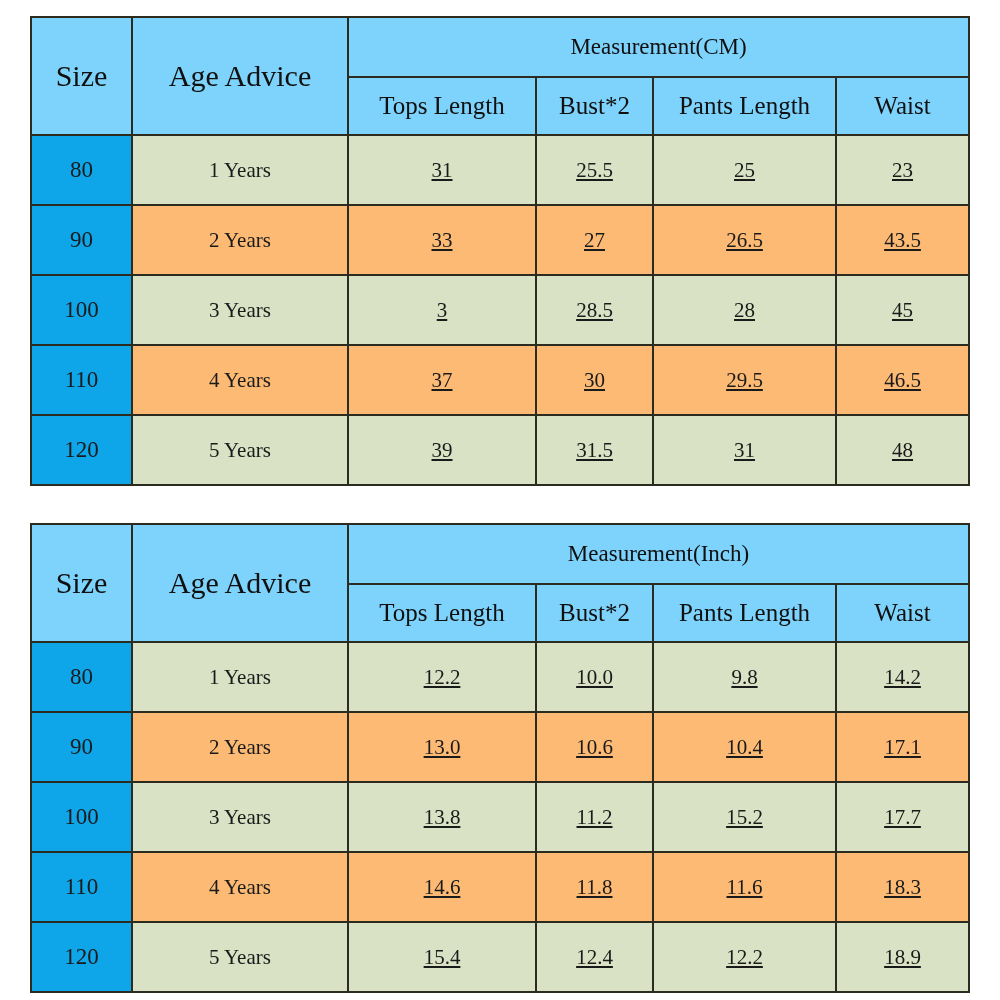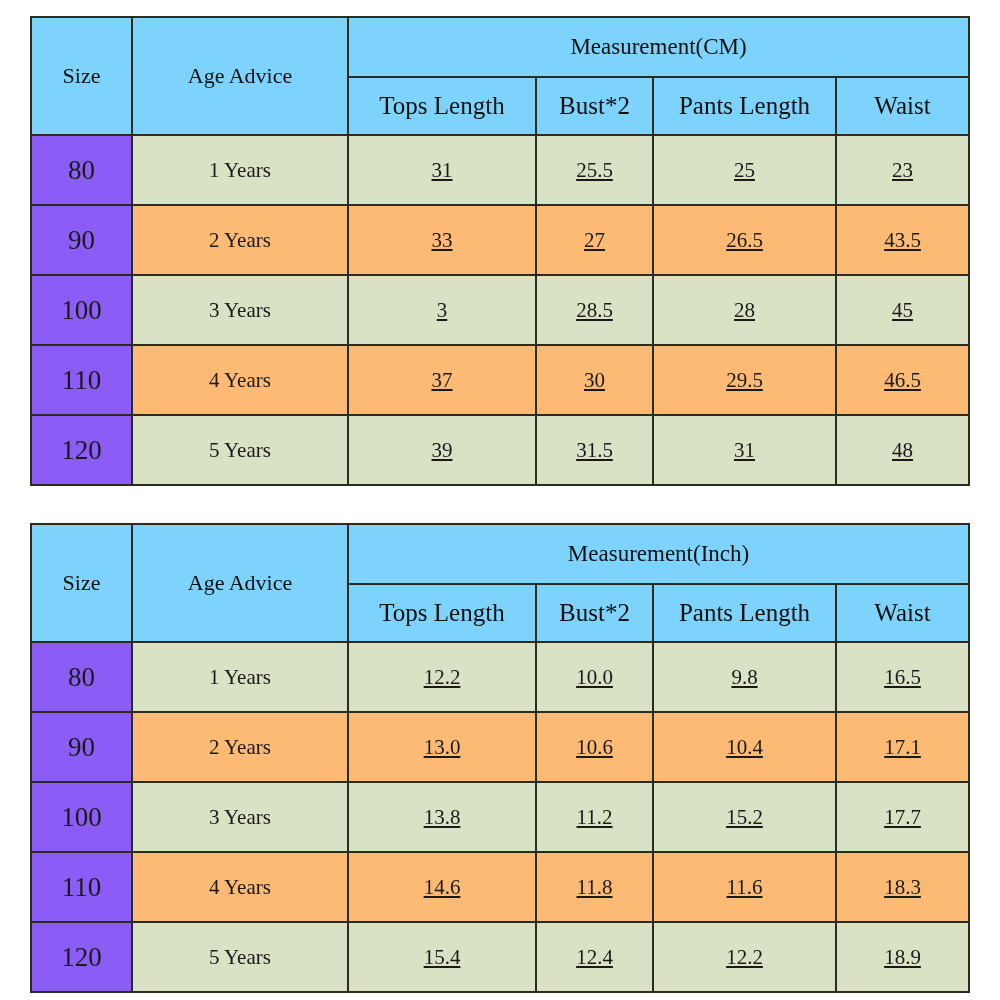--- a/index.html
+++ b/index.html
@@ -57,29 +57,29 @@
   .hd-measure {
     height: 58px;
     font-size: 23px;
   }
   .hd-sub {
     height: 56px;
     font-size: 25px;
   }
   .hd-corner {
     height: 114px;
-    font-size: 22px;
+    font-size: 30px;
   }
 
   
   .size-table tbody tr { height: 70px; }
 
   .cell-size {
-    background: #8b5cf6;
-    font-size: 27px;
+    background: #0ea5e9;
+    font-size: 23px;
   }
   .cell-text {
     font-size: 21px;
   }
   .cell-num {
     font-size: 21px;
     text-decoration: underline;
   }
 
   tr.band-green td.cell-text,
@@ -181,21 +181,21 @@
         <th class="hd hd-sub">Waist</th>
       </tr>
     </thead>
     <tbody>
       <tr class="band-green">
         <td class="cell-size">80</td>
         <td class="cell-text">1 Years</td>
         <td class="cell-num">12.2</td>
         <td class="cell-num">10.0</td>
         <td class="cell-num">9.8</td>
-        <td class="cell-num">16.5</td>
+        <td class="cell-num">14.2</td>
       </tr>
       <tr class="band-peach">
         <td class="cell-size">90</td>
         <td class="cell-text">2 Years</td>
         <td class="cell-num">13.0</td>
         <td class="cell-num">10.6</td>
         <td class="cell-num">10.4</td>
         <td class="cell-num">17.1</td>
       </tr>
       <tr class="band-green">

